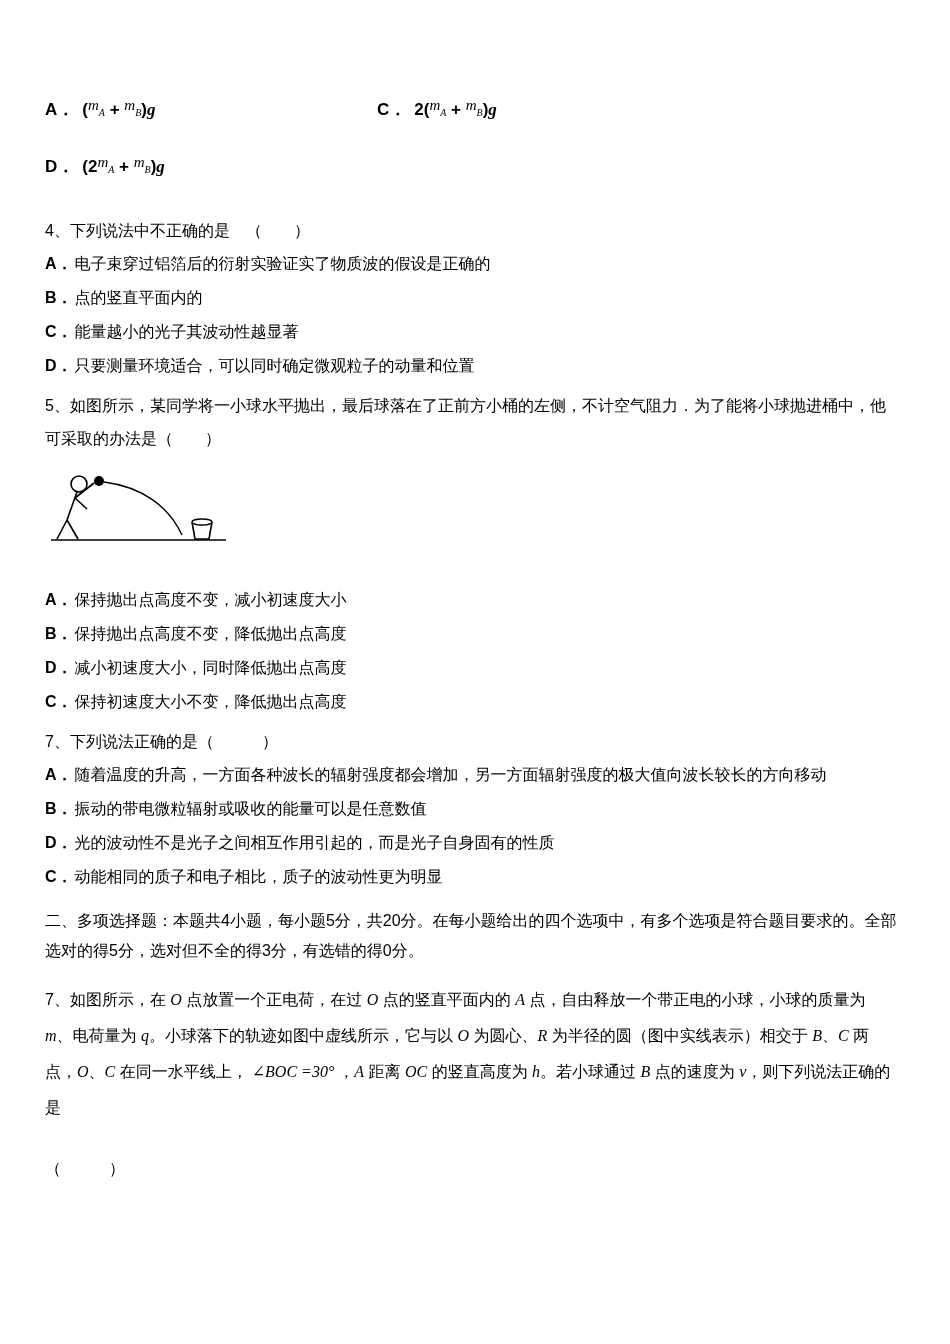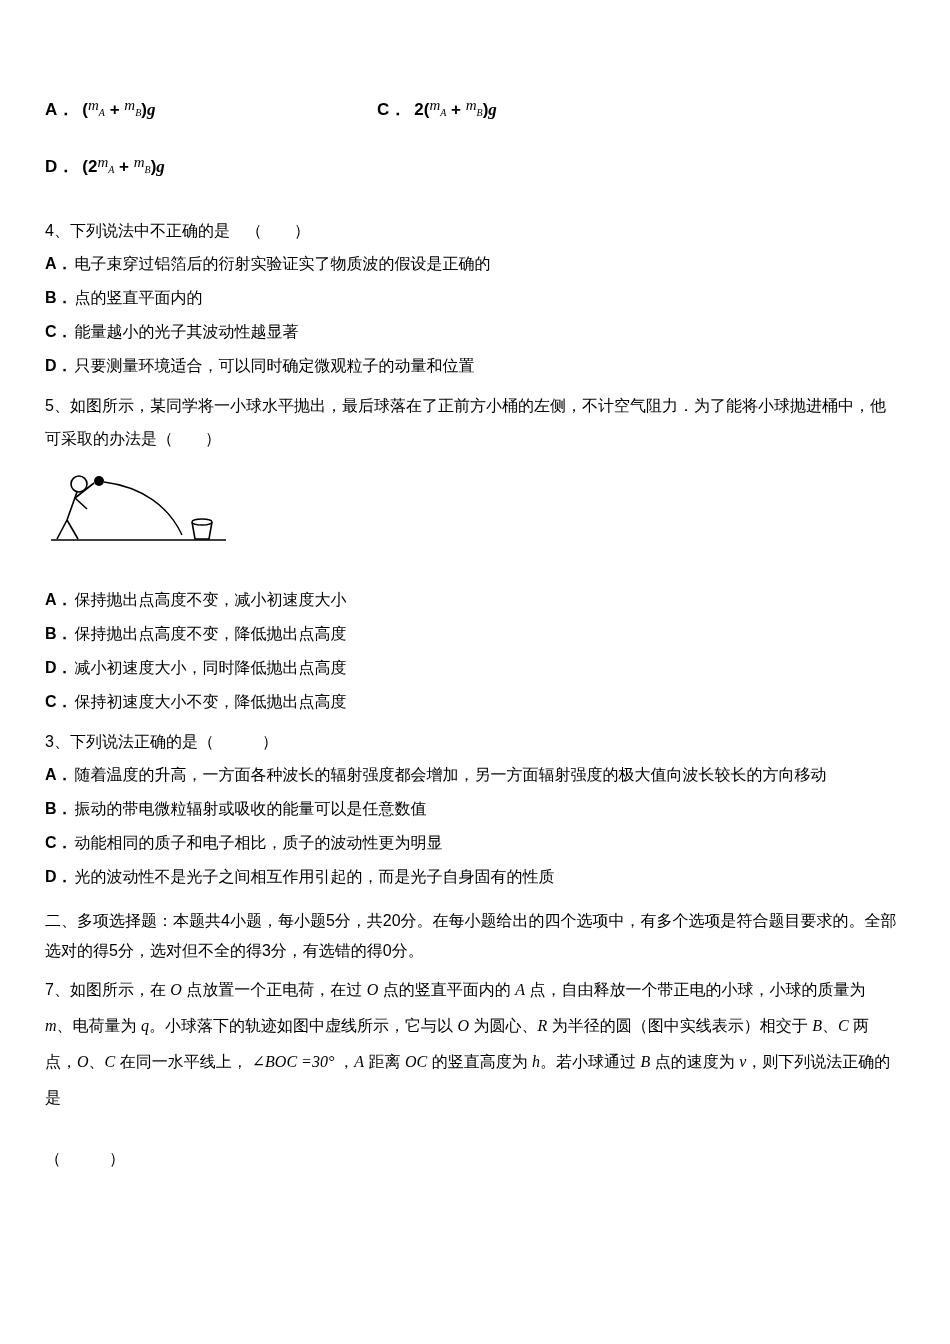--- a/index.html
+++ b/index.html
@@ -25,21 +25,21 @@
   .frm .g{
     font-family:"Liberation Serif","DejaVu Serif",serif;
     font-style:italic;font-weight:bold;
   }
   
   .qblock{margin:0 16px 6px 0;}
   .stem{line-height:33px;}
   .opt{line-height:34px;}
   .olabel{font-weight:bold;margin-right:2px;}
   .q5-figure{margin:14px 0 26px 6px;}
-  .section-header{line-height:30px;margin:12px 0 6px 0;}
+  .section-header{line-height:30px;margin:12px 0 16px 0;}
   .q7-para{line-height:36px;margin-top:6px;}
   .q7-tail{margin-top:26px;line-height:34px;}
   .mi{
     font-family:"Liberation Serif","DejaVu Serif",serif;
     font-style:italic;
   }
   .mbig{
     font-family:"Liberation Serif","DejaVu Serif",serif;
     font-style:italic;font-size:16px;padding:0 4px;
   }
@@ -94,25 +94,25 @@
         <line x1="0" y1="71" x2="175" y2="71" stroke="#000" stroke-width="1.6"></line>
       </svg>
     </div>
     <div class="opt"><span class="olabel">A．</span><span>保持抛出点高度不变，减小初速度大小</span></div>
     <div class="opt"><span class="olabel">B．</span><span>保持抛出点高度不变，降低抛出点高度</span></div>
     <div class="opt"><span class="olabel">D．</span><span>减小初速度大小，同时降低抛出点高度</span></div>
     <div class="opt"><span class="olabel">C．</span><span>保持初速度大小不变，降低抛出点高度</span></div>
   </div>
 
   <div class="qblock">
-    <div class="stem">3、下列说法正确的是（　　　）</div>
+    <div class="stem">7、下列说法正确的是（　　　）</div>
     <div class="opt"><span class="olabel">A．</span><span>随着温度的升高，一方面各种波长的辐射强度都会增加，另一方面辐射强度的极大值向波长较长的方向移动</span></div>
     <div class="opt"><span class="olabel">B．</span><span>振动的带电微粒辐射或吸收的能量可以是任意数值</span></div>
+    <div class="opt"><span class="olabel">D．</span><span>光的波动性不是光子之间相互作用引起的，而是光子自身固有的性质</span></div>
     <div class="opt"><span class="olabel">C．</span><span>动能相同的质子和电子相比，质子的波动性更为明显</span></div>
-    <div class="opt"><span class="olabel">D．</span><span>光的波动性不是光子之间相互作用引起的，而是光子自身固有的性质</span></div>
   </div>
 
   <div class="section-header">二、多项选择题：本题共4小题，每小题5分，共20分。在每小题给出的四个选项中，有多个选项是符合题目要求的。全部选对的得5分，选对但不全的得3分，有选错的得0分。</div>
 
   <div class="qblock">
     <div class="q7-para"><span>7、如图所示，在 </span><span class="mi">O</span><span> 点放置一个正电荷，在过 </span><span class="mi">O</span><span> 点的竖直平面内的 </span><span class="mi">A</span><span> 点，自由释放一个带正电的小球，小球的质量为</span><span class="mi">m</span><span>、电荷量为 </span><span class="mi">q</span><span>。小球落下的轨迹如图中虚线所示，它与以 </span><span class="mi">O</span><span> 为圆心、</span><span class="mi">R</span><span> 为半径的圆（图中实线表示）相交于 </span><span class="mi">B</span><span>、</span><span class="mi">C</span><span> 两点，</span><span class="mi">O</span><span>、</span><span class="mi">C</span><span> 在同一水平线上，</span><span class="mbig">∠BOC =30°</span><span>，</span><span class="mi">A</span><span> 距离 </span><span class="mi">OC</span><span> 的竖直高度为 </span><span class="mi">h</span><span>。若小球通过 </span><span class="mi">B</span><span> 点的速度为 </span><span class="mi">v</span><span>，则下列说法正确的是</span></div>
     <div class="q7-tail">（　　　）</div>
   </div>
 
 </div>

